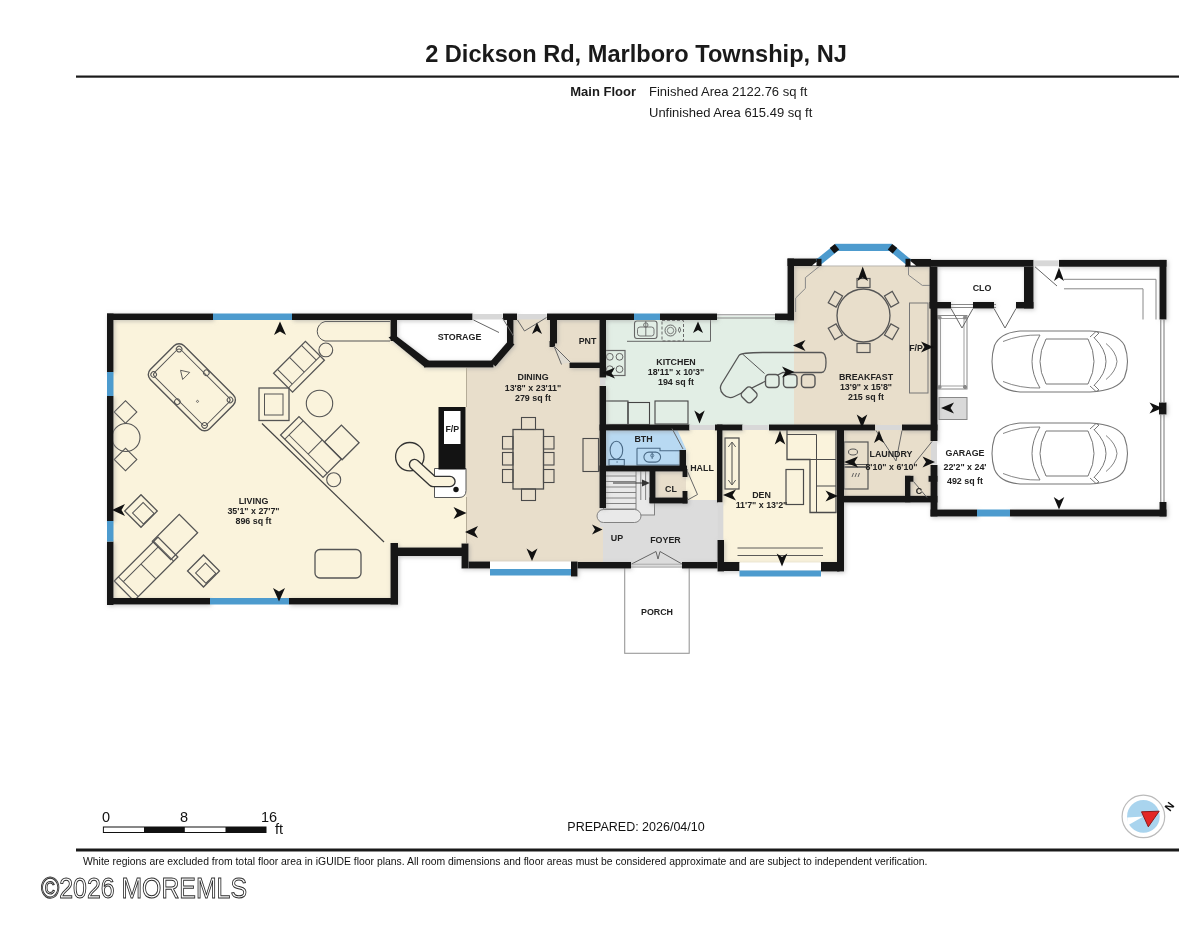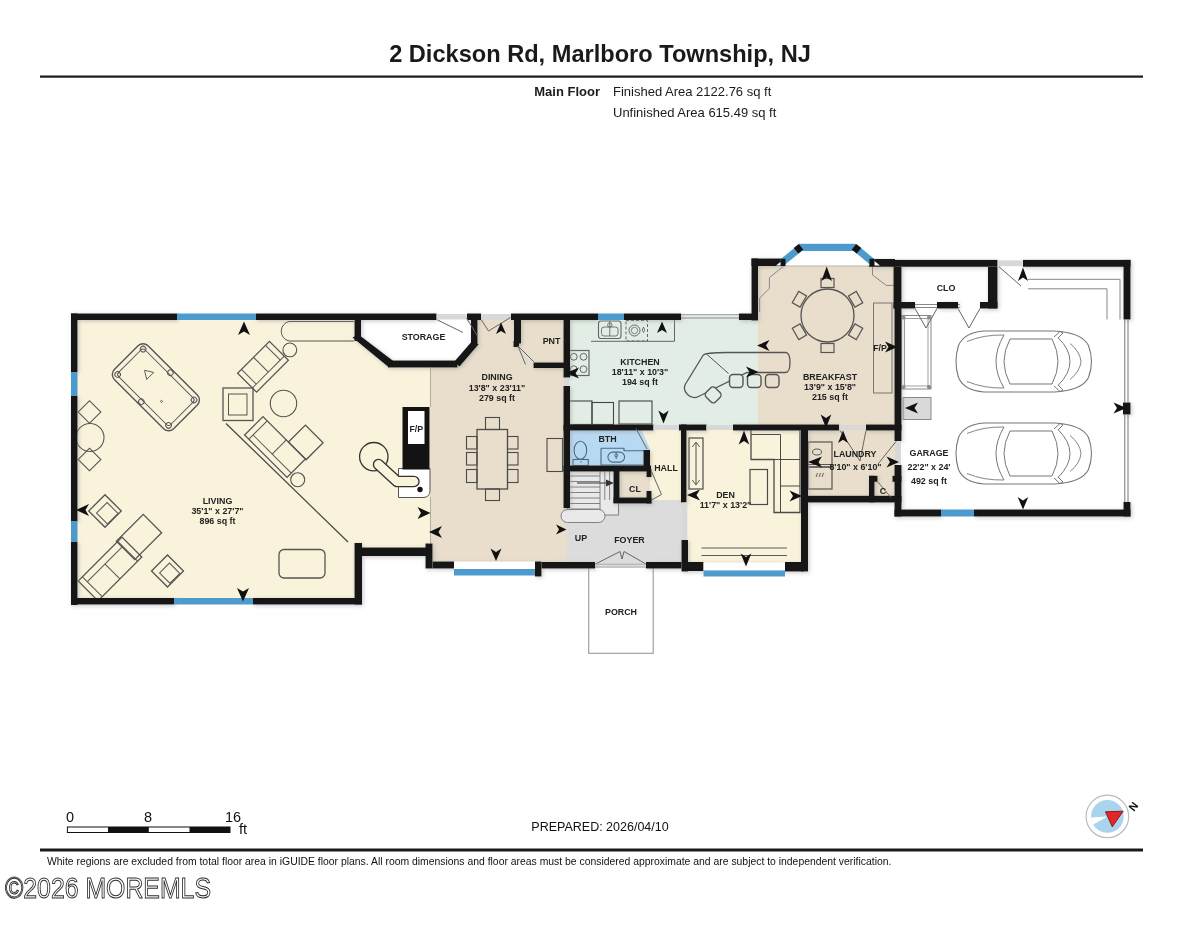--- a/index.html
+++ b/index.html
@@ -1,17 +1,17 @@
 <!DOCTYPE html>
 <html><head>
 <meta charset="utf-8">
 <style>
   html,body{margin:0;padding:0;background:#fff;}
   #page{position:relative;width:1143px;height:927px;overflow:hidden;
-        font-family:"Liberation Sans", sans-serif;}
+        font-family:"Liberation Sans", sans-serif;margin-left:36px;}
   svg{position:absolute;top:0;left:0;}
   text{font-family:"Liberation Sans", sans-serif;}
 </style>
 </head>
 <body>
 <div id="page">
 <svg width="1200" height="927" viewBox="0 0 1200 927">
 <defs>
         <filter id="wsh" x="-20%" y="-20%" width="140%" height="140%">
 <feDropShadow dx="1.2" dy="1.2" stdDeviation="2" flood-color="#999999" flood-opacity="0.55"></feDropShadow>

